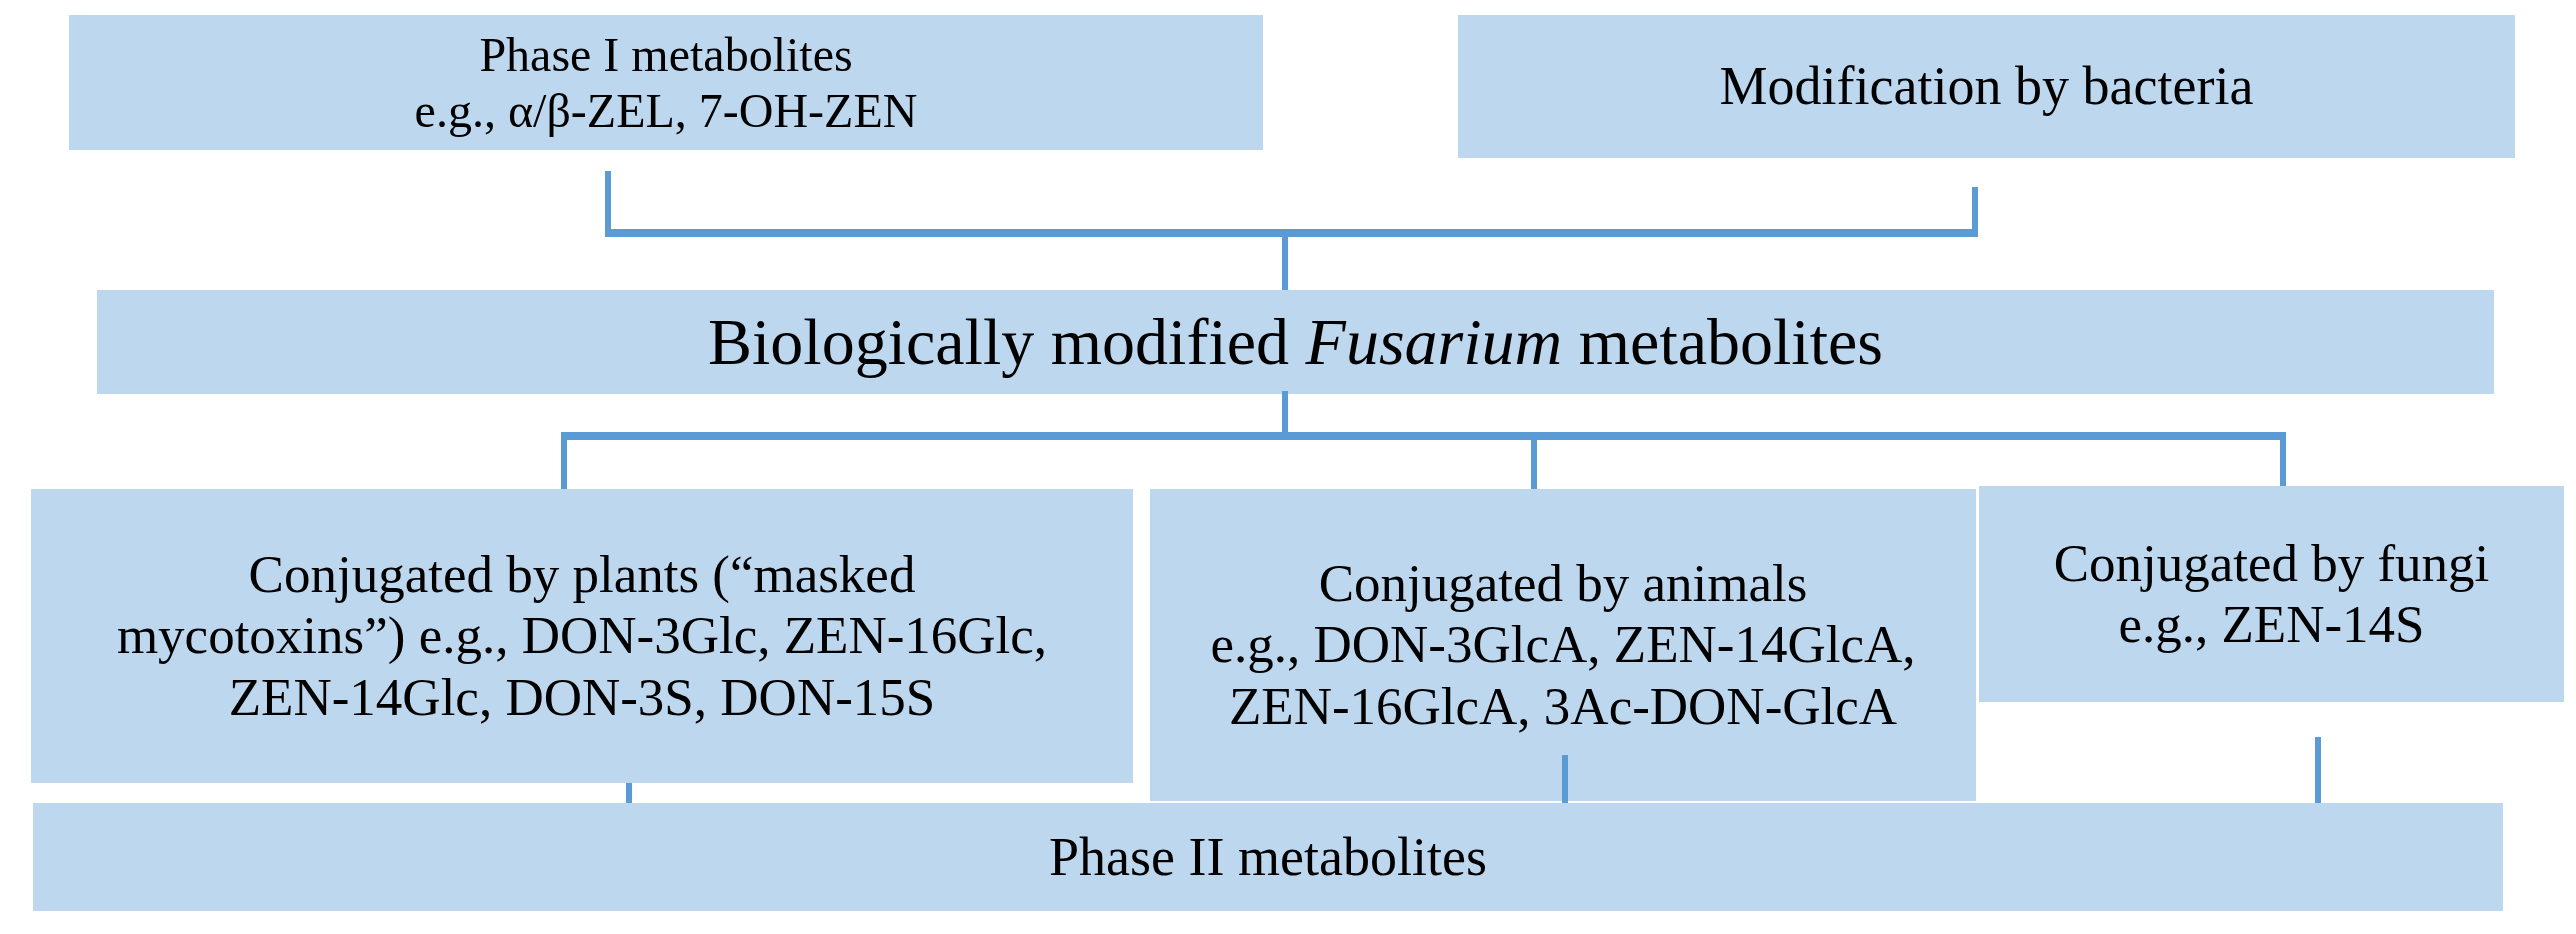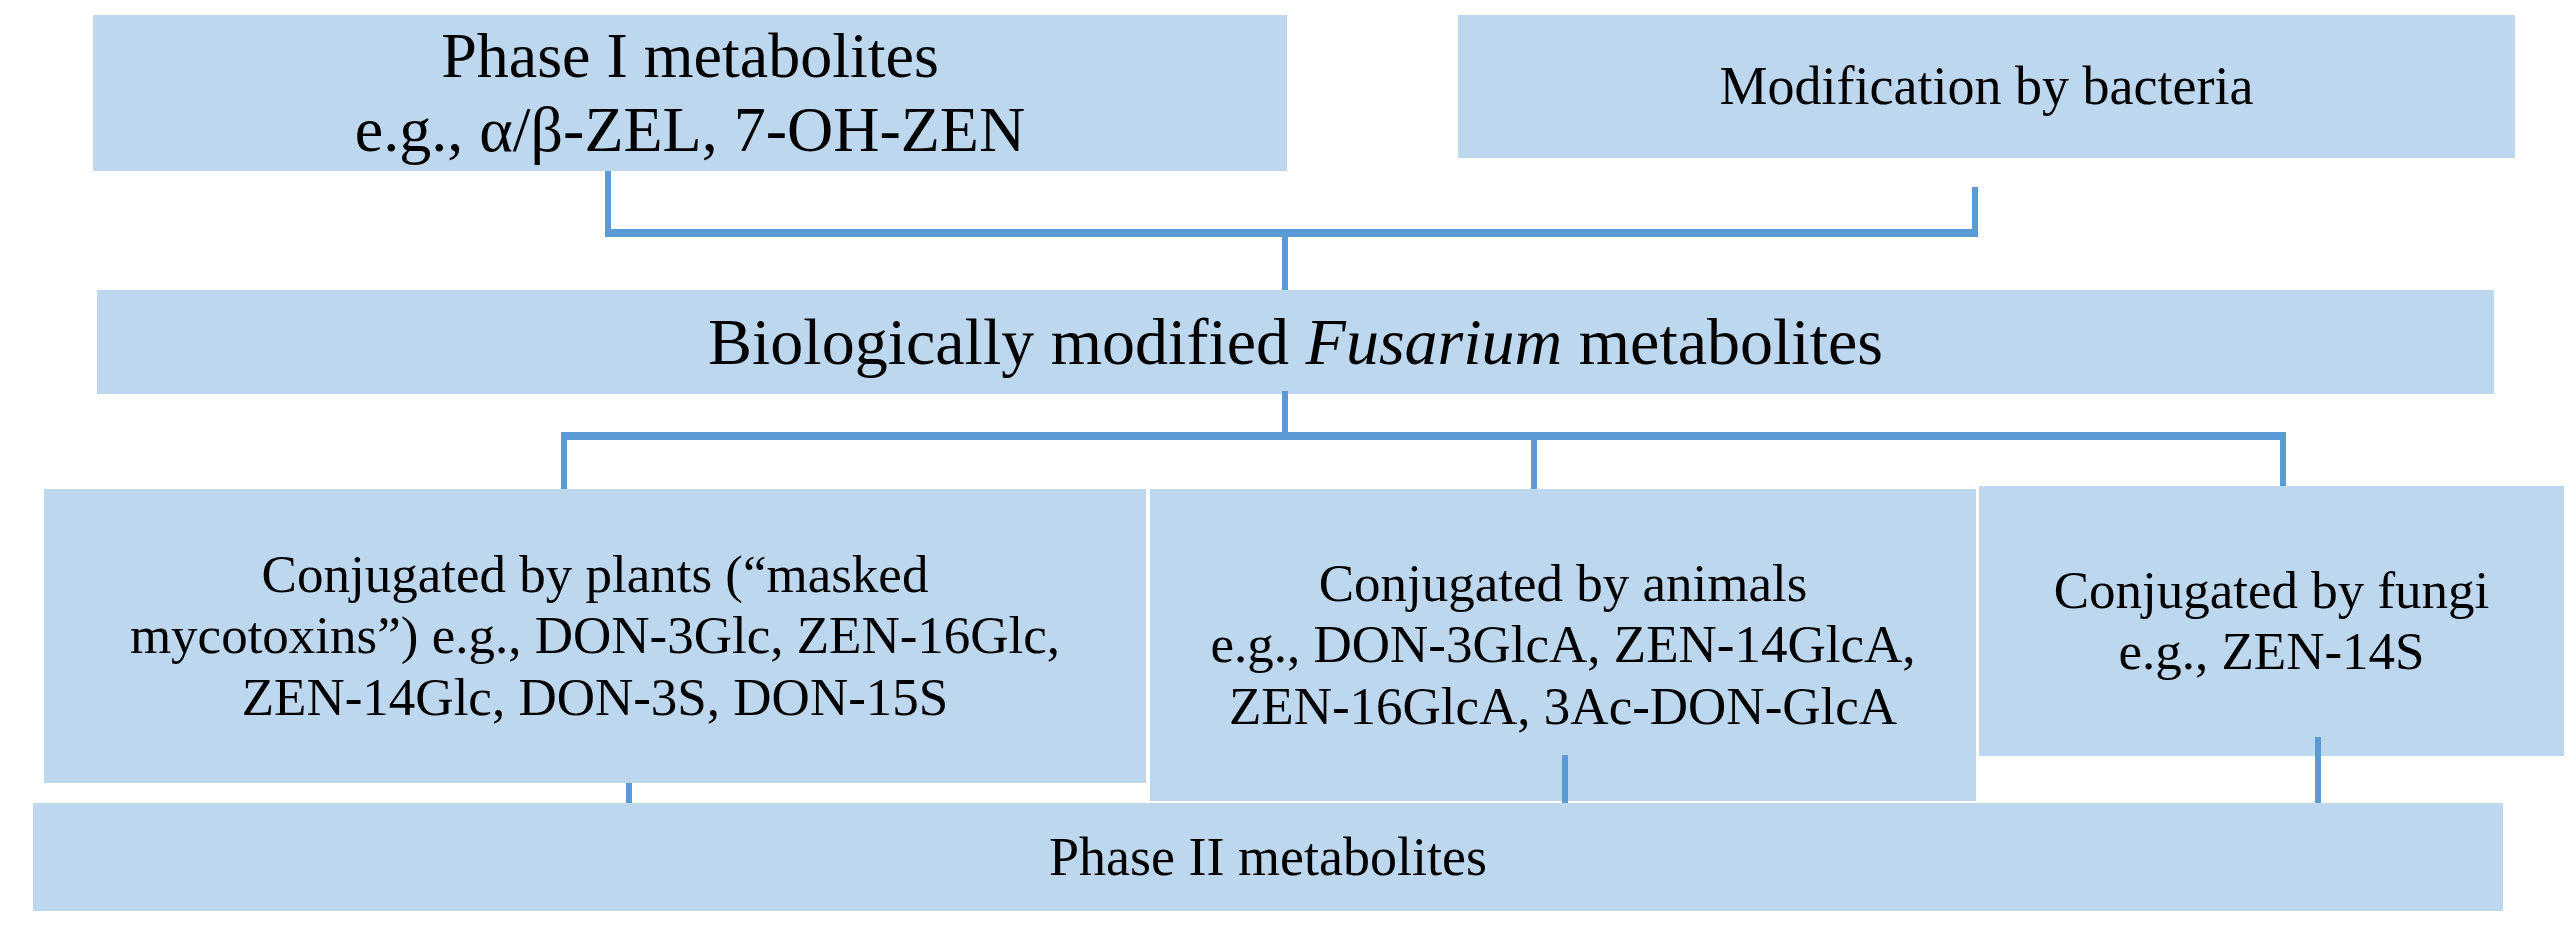--- a/index.html
+++ b/index.html
@@ -33,47 +33,45 @@
   }
   .connector {
     position: absolute;
     background: #5b9bd5;
   }
   .v { width: 6.2px; }
   .h { height: 7.6px; }
 
   
   #node-phase1 {
-    left: 69px; top: 15px; width: 1194px; height: 156px;
-    font-size: 64px;
-    margin-left: 24px;
+    left: 69px; top: 15px; width: 1194px; height: 135px;
+    font-size: 48px;
   }
   #node-bacteria {
     left: 1458px; top: 15px; width: 1057px; height: 143px;
     font-size: 54px;
   }
 
   
   #node-title {
     left: 97px; top: 290px; width: 2397px; height: 104px;
     font-size: 66px;
   }
 
   
   #node-plants {
     left: 31px; top: 489px; width: 1102px; height: 294px;
     font-size: 53px;
-    margin-left: 13px;
   }
   #node-animals {
     left: 1150px; top: 489px; width: 826px; height: 312px;
     font-size: 53px;
   }
   #node-fungi {
-    left: 1979px; top: 486px; width: 585px; height: 270px;
+    left: 1979px; top: 486px; width: 585px; height: 216px;
     font-size: 53px;
   }
 
   
   #node-phase2 {
     left: 33px; top: 803px; width: 2470px; height: 108px;
     font-size: 54px;
   }
 
   

